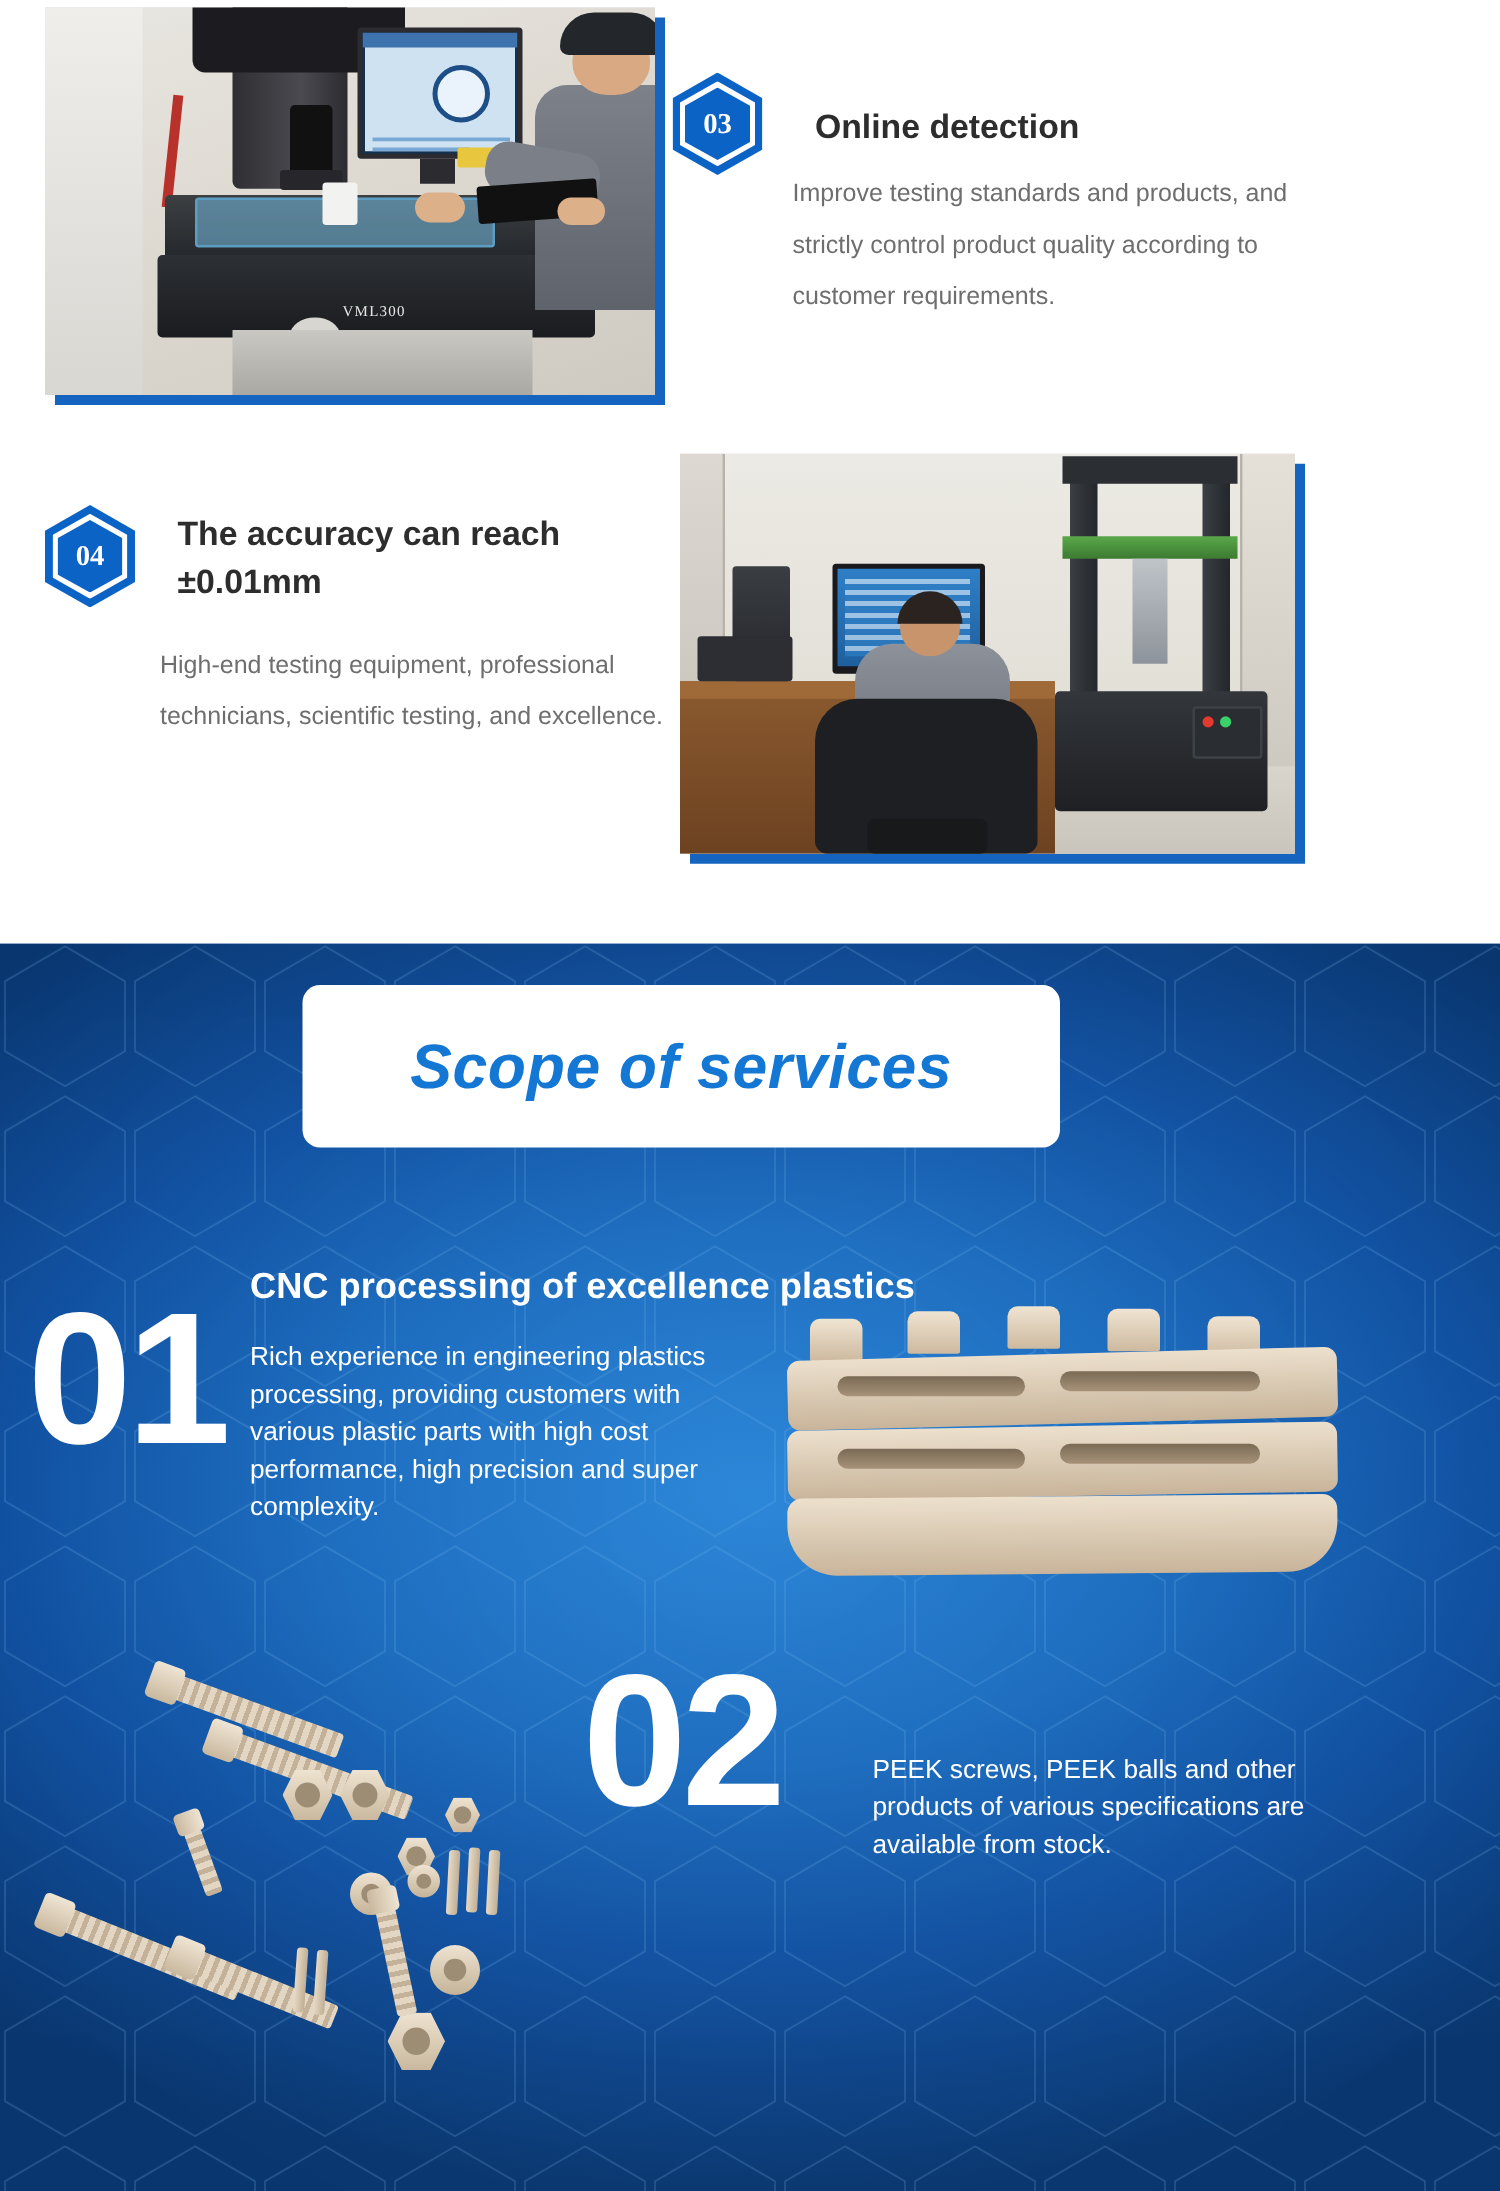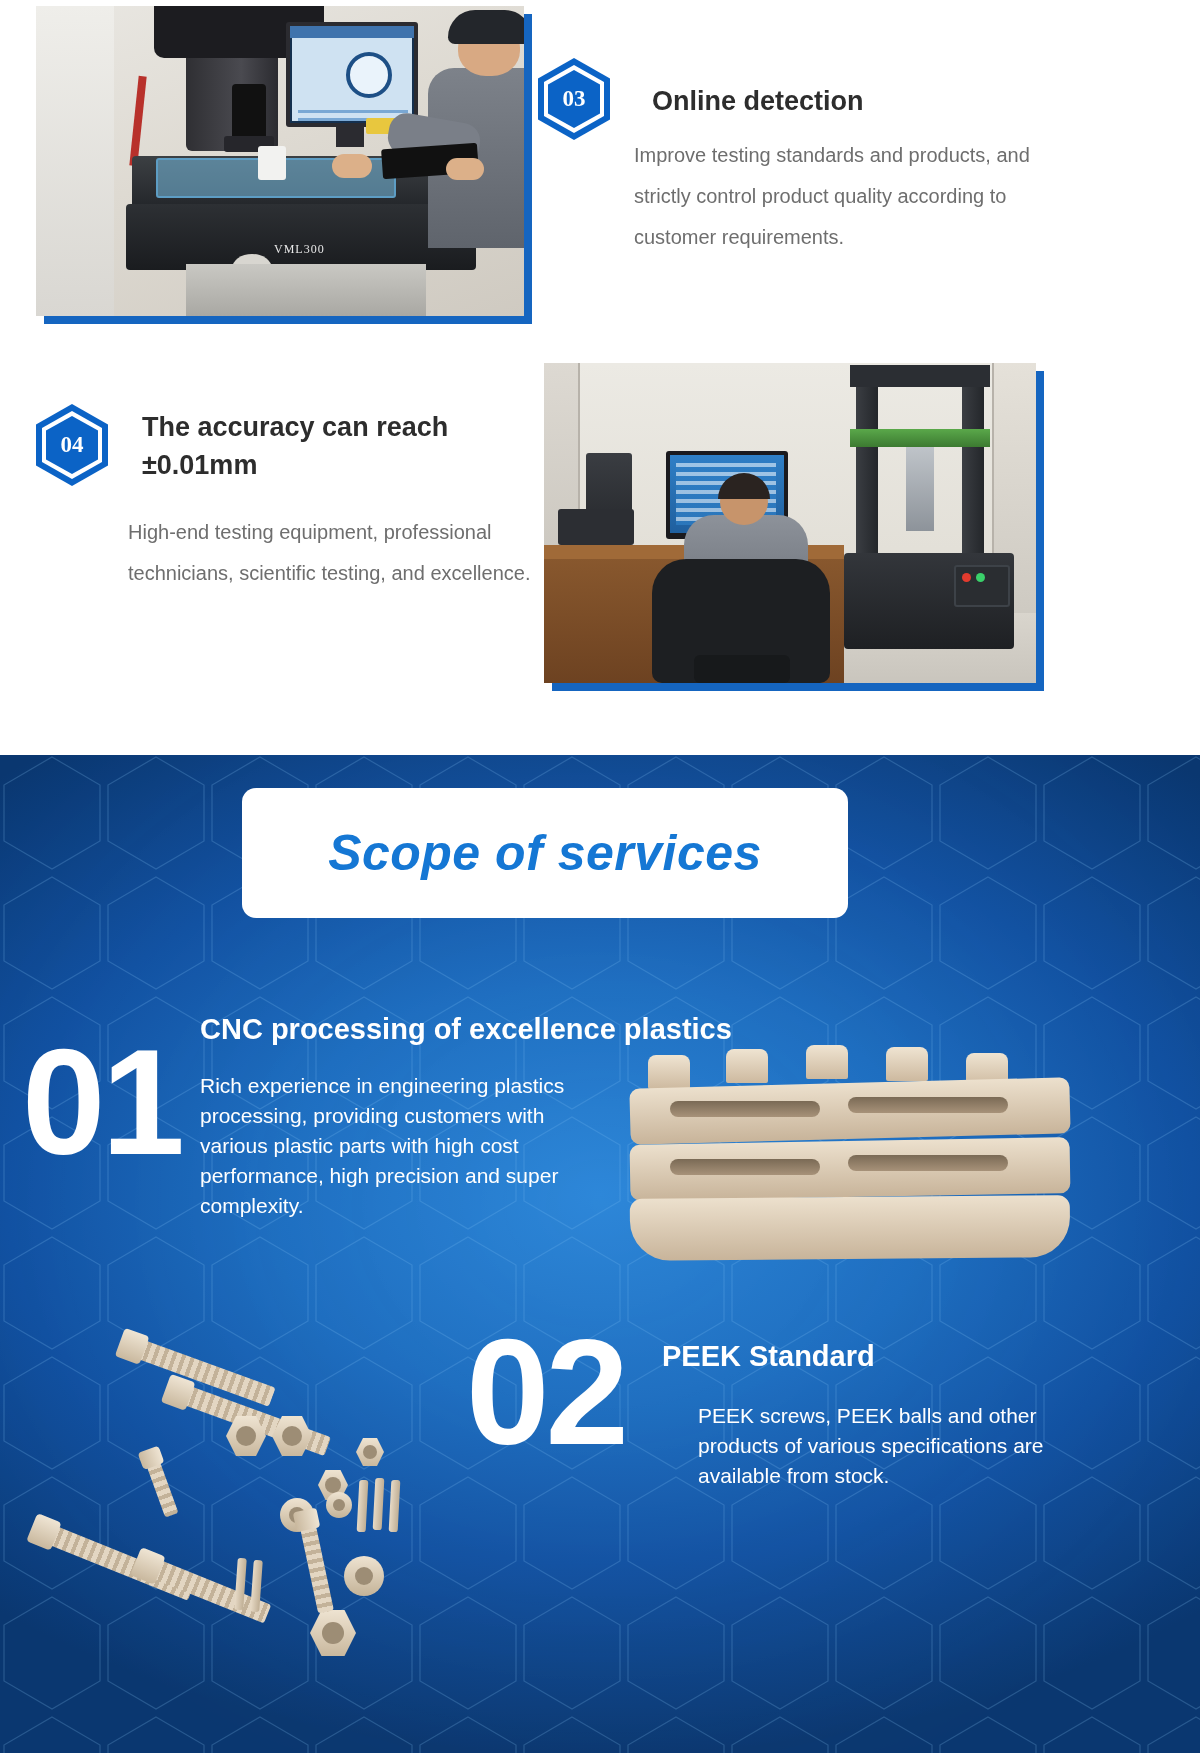--- a/index.html
+++ b/index.html
@@ -367,21 +367,20 @@
       <div class="pp-band" style="top:38px; transform:rotate(-1.5deg);"></div>
       <div class="pp-slot" style="left:40px; top:56px; width:150px;"></div>
       <div class="pp-slot" style="left:218px; top:52px; width:160px;"></div>
       <div class="pp-band" style="top:96px; transform:rotate(-1deg);"></div>
       <div class="pp-slot" style="left:40px; top:114px; width:150px;"></div>
       <div class="pp-slot" style="left:218px; top:110px; width:160px;"></div>
       <div class="pp-band" style="top:152px; height:62px; transform:rotate(-0.5deg); border-radius:12px 12px 40px 40px;"></div>
     </div>
 
     <div class="bignum" style="left:466px; top:562px;">02</div>
-    <div class="wtitle" style="left:662px; top:585px; width:500px;">PEEK Standard</div>
     <div class="wbody" style="left:662px; top:646px; width:418px;margin-left:36px;">PEEK screws, PEEK balls and other products of various specifications are available from stock.</div>
 
     <div class="screw-cluster">
       <div class="screw" style="left:104px; top:10px; transform:rotate(20deg);">
         <div class="shaft" style="width:140px;"></div>
           <div class="head" style="left:-22px;"></div>
       </div>
       <div class="screw" style="left:150px; top:56px; transform:rotate(20deg);">
         <div class="shaft" style="width:150px;"></div>
           <div class="head" style="left:-22px;"></div>

